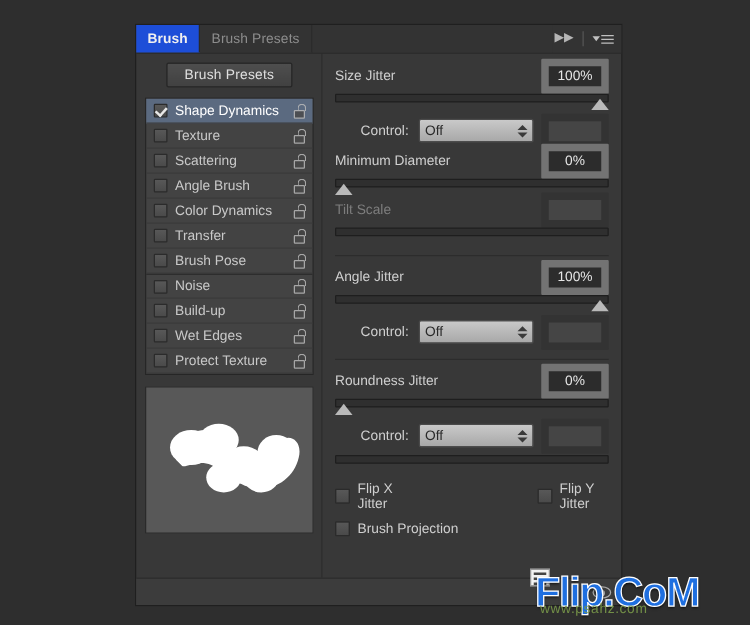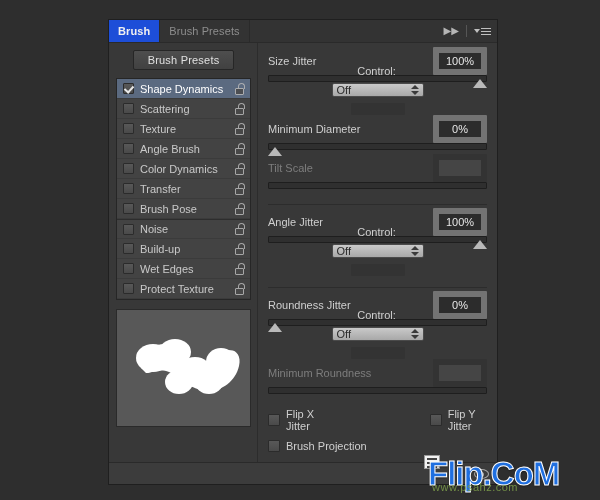--- a/index.html
+++ b/index.html
@@ -144,21 +144,21 @@
     background: #2f2f2f; border: 1px solid #1e1e1e; border-radius: 1px;
   }
   .thumb {
     position: absolute; top: 5px; width: 0; height: 0;
     border-left: 7px solid transparent; border-right: 7px solid transparent;
     border-bottom: 9px solid #b9b9b9;
   }
 
   .ctrl-row {
     display: flex; align-items: center; justify-content: flex-end;
-    gap: 6px; height: 21px; margin: 6px 0 4px 0; flex-direction: column;
+    gap: 6px; height: 21px; margin: 6px 0 4px 0;
   }
   .ctrl-label { font-size: 11px; color: #cfcfcf; margin-right: 2px; }
   .select {
     width: 92px; height: 19px;
     background: linear-gradient(#c9c9c9, #a8a8a8);
     border: 1px solid #4a4a4a; border-radius: 2px;
     display: flex; align-items: center; padding: 0 4px;
     font-size: 11px; color: #2a2a2a; position: relative;
   }
   .select .stepper {
@@ -262,29 +262,29 @@
           <div class="opt-row sel">
             <span class="chk on"></span>
             <span class="opt-label">Shape Dynamics</span>
             <span class="lock">
                 <i class="shackle"></i>
                 <i class="bodyb"></i>
               </span>
           </div>
           <div class="opt-row">
             <span class="chk"></span>
+            <span class="opt-label">Texture</span>
+            <span class="lock">
+                <i class="shackle"></i>
+                <i class="bodyb"></i>
+              </span>
+          </div>
+          <div class="opt-row">
+            <span class="chk"></span>
             <span class="opt-label">Scattering</span>
-            <span class="lock">
-                <i class="shackle"></i>
-                <i class="bodyb"></i>
-              </span>
-          </div>
-          <div class="opt-row">
-            <span class="chk"></span>
-            <span class="opt-label">Texture</span>
             <span class="lock">
                 <i class="shackle"></i>
                 <i class="bodyb"></i>
               </span>
           </div>
           <div class="opt-row">
             <span class="chk"></span>
             <span class="opt-label">Angle Brush</span>
             <span class="lock">
                 <i class="shackle"></i>
@@ -441,24 +441,20 @@
             <span class="ctrl-label">Control:</span>
             <span class="select">
               <span>Off</span>
               <span class="stepper">
                   <i class="up"></i>
                   <i class="dn"></i>
                 </span>
             </span>
             <span class="valbox empty"></span>
           </div>
-          <div class="row">
-            <span class="row-label dim">Minimum Roundness</span>
-            <span class="valbox empty"></span>
-          </div>
           <div class="slider">
             <span class="track"></span>
           </div>
 
           <div class="cb-row">
             <span class="cb-item">
               <span class="cbox"></span>
               <span class="cb-label">Flip X Jitter</span>
             </span>
             <span class="cb-item second">

